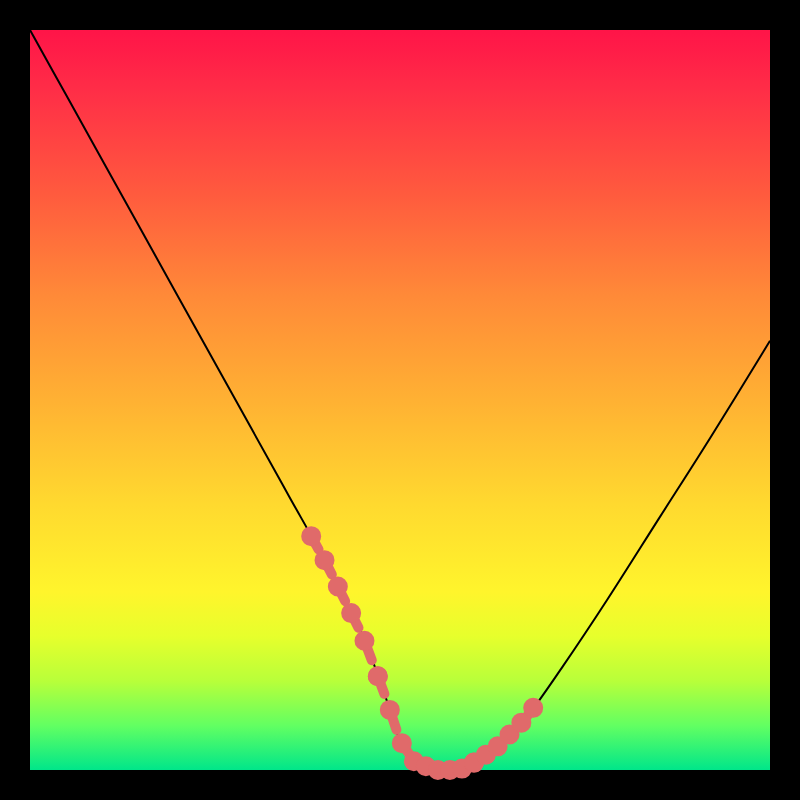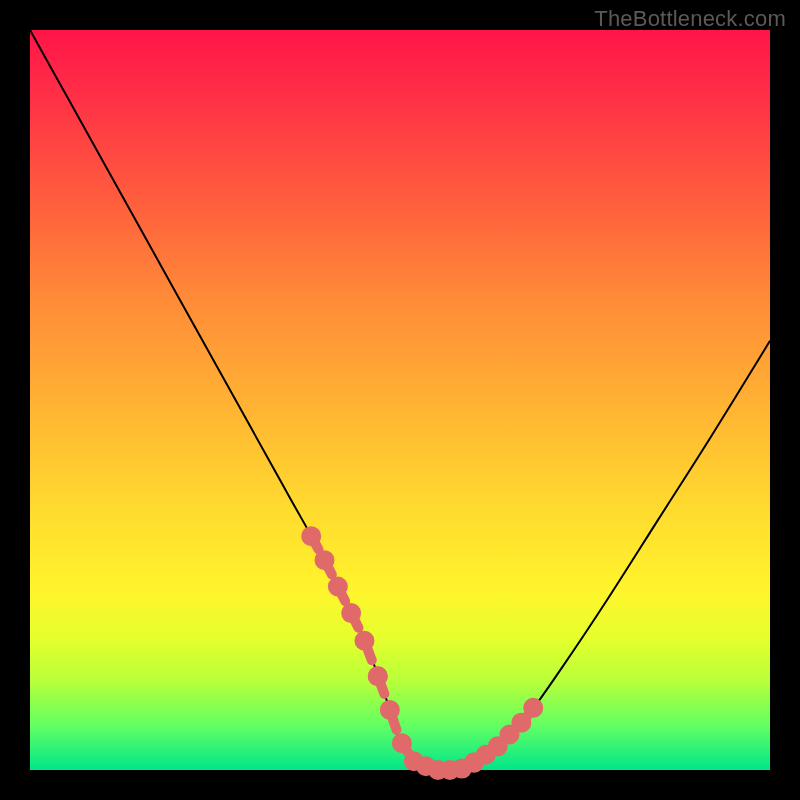--- a/index.html
+++ b/index.html
@@ -67,21 +67,20 @@
     fill: none;
   }
   .dot {
     fill: #e06a6a;
   }
 </style>
 </head>
 <body>
 
 <div class="stage">
-  <div class="watermark">TheBottleneck.com</div>
 
   <div class="plot">
     <svg class="curve" viewBox="0 0 740 740">
 
       <path id="vcurve" class="line" d="M 0 0 C 6.166666666666667 11.100000000000003, 24.666666666666664 44.40000000000002, 37 66.60000000000002 C 49.333333333333336 88.80000000000003, 61.666666666666664 111.00000000000004, 74 133.20000000000005 C 86.33333333333333 155.40000000000006, 98.66666666666667 177.60000000000008, 111 199.80000000000007 C 123.33333333333333 222.00000000000006, 135.66666666666666 244.2, 148 266.4 C 160.33333333333334 288.59999999999997, 172.66666666666666 310.79999999999995, 185 332.99999999999994 C 197.33333333333334 355.19999999999993, 209.66666666666666 377.4, 222 399.59999999999997 C 234.33333333333334 421.79999999999995, 246.66666666666666 444, 259 466.2 C 271.3333333333333 488.4, 283.6666666666667 509.3666666666666, 296 532.8 C 308.3333333333333 556.2333333333332, 323.1333333333333 584.5999999999999, 333 606.8 C 342.8666666666667 629, 349.0333333333333 648.7333333333333, 355.2 666 C 361.3666666666667 683.2666666666667, 365.06666666666666 699.3, 370 710.4 C 374.93333333333334 721.5, 378.6333333333333 727.6666666666667, 384.8 732.6 C 390.9666666666667 737.5333333333333, 399.6000000000001 738.7666666666667, 407.00000000000006 740 C 414.40000000000003 741.2333333333333, 423.0333333333333 741.2333333333333, 429.2 740 C 435.3666666666667 738.7666666666667, 437.8333333333333 736.3000000000001, 444 732.6 C 450.1666666666667 728.9, 457.56666666666666 725.1999999999999, 466.2 717.8 C 474.8333333333333 710.4, 484.70000000000005 701.7666666666667, 495.8 688.2 C 506.9 674.6333333333334, 519.2333333333332 656.1333333333333, 532.8 636.4 C 546.3666666666667 616.6666666666666, 561.1666666666667 594.4666666666666, 577.2 569.8 C 593.2333333333333 545.1333333333333, 611.7333333333333 515.5333333333333, 629 488.4 C 646.2666666666667 461.26666666666665, 662.3000000000001 436.6, 680.8000000000001 407 C 699.3000000000001 377.4, 730.1333333333333 326.83333333333337, 740 310.8"></path>
 
       <g id="dots-left" class="dots">
           <line x1="281.2" y1="506.15999999999997" x2="288.526" y2="519.3468"></line>
           <circle class="dot" cx="281.2" cy="506.15999999999997" r="5"></circle>
           <line x1="294.52" y1="530.136" x2="301.846" y2="544.492"></line>

